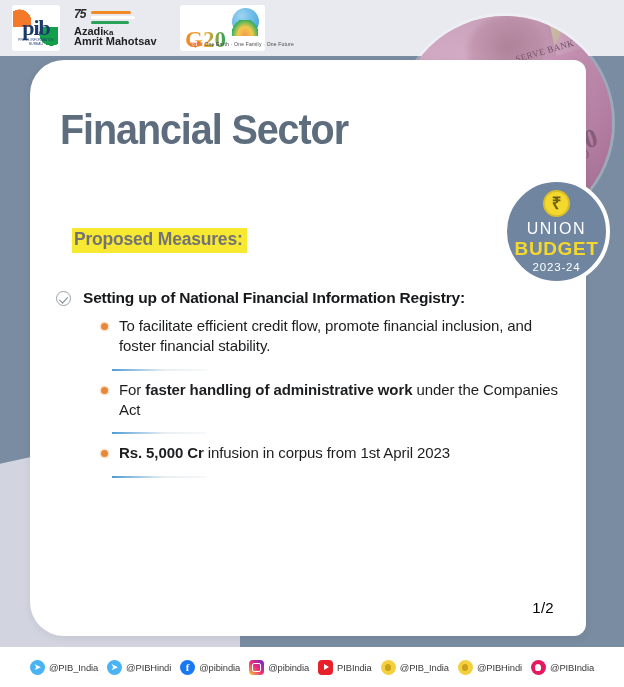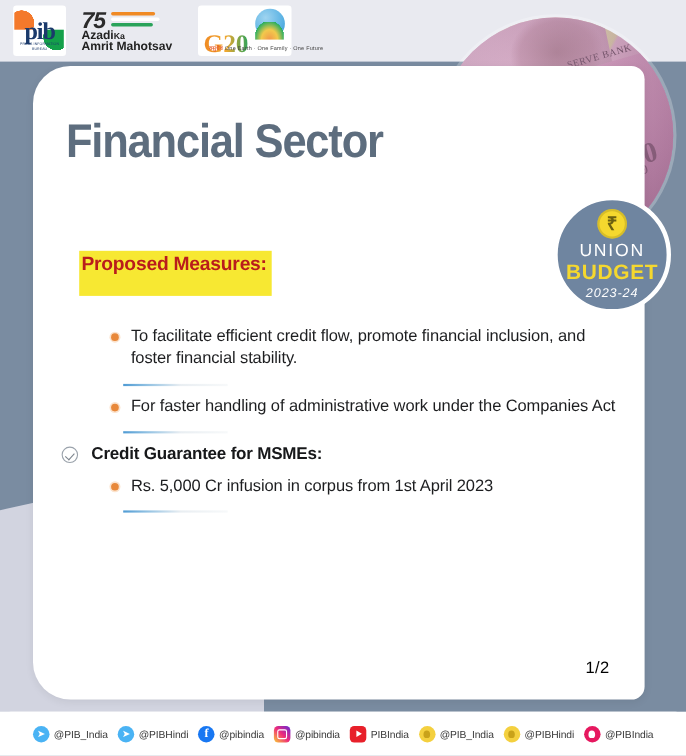--- a/index.html
+++ b/index.html
@@ -46,21 +46,21 @@
   .pib-green { position:absolute; right:2px; bottom:2px; width:22px; height:22px;
      background:radial-gradient(circle at 70% 30%, #14a04a 0%, #14a04a 55%, transparent 56%); }
   .pib-text { position:relative; font-weight:bold; font-size:22px; color:#1b3a6b;
      letter-spacing:-1px; z-index:2; font-family:"Liberation Serif", serif; }
   .pib-sub { position:absolute; bottom:5px; left:0; right:0; text-align:center;
      font-size:3.2px; color:#1b3a6b; letter-spacing:.1px; z-index:2; }
 
   .amrit { display:flex; flex-direction:column; justify-content:center;
            line-height:1; color:#1d1d1d; width:92px; }
   .amrit-top { display:flex; align-items:flex-start; gap:2px; }
-  .amrit-75 { font-size:21px; font-weight:bold; color:#2b2b2b; font-style:italic;
+  .amrit-75 { font-size:12px; font-weight:bold; color:#2b2b2b; font-style:italic;
               letter-spacing:-1px; }
   .amrit-flag { width:48px; height:20px; position:relative; }
   .amrit-flag span { position:absolute; left:4px; height:3px; border-radius:2px; }
   .amrit-words { font-size:11px; font-weight:bold; margin-top:-2px; line-height:1.05;
                  color:#222; }
   .amrit-words .sm { font-size:8px; font-weight:bold; }
 
   .g20 { width:85px; height:46px; position:relative; }
   .g20-text { position:absolute; left:5px; top:22px; font-size:23px; font-weight:bold;
      font-family:"Liberation Serif", serif;
@@ -159,21 +159,21 @@
     width:27px; height:27px; border-radius:50%; background:#f5d82e;
     display:flex; align-items:center; justify-content:center;
     font-size:17px; color:#6b6010; font-family:"Liberation Serif", serif;
     font-weight:bold; line-height:1; margin-bottom:2px;
     box-shadow:inset 0 0 0 2px rgba(0,0,0,.12);
   }
   #badge-union { color:#fff; font-size:16px; font-weight:normal; letter-spacing:1.6px;
                  line-height:1.1; }
   #badge-budget { color:#f5d82e; font-size:19px; font-weight:bold; letter-spacing:.6px;
                   line-height:1.05; }
-  #badge-year { color:#fff; font-size:11.5px; letter-spacing:.8px; margin-top:1px;font-style:italic; }
+  #badge-year { color:#fff; font-size:11.5px; letter-spacing:.8px; margin-top:1px; }
 
   
   #card {
     position:absolute; left:30px; top:60px; width:556px; height:576px;
     background:#ffffff; border-radius:34px 12px 12px 34px;
     z-index:5;
     box-shadow:0 2px 8px rgba(0,0,0,.07);
   }
 
   #title {
@@ -181,22 +181,22 @@
     font-size:43px; font-weight:bold; color:#5d6d7e;
     letter-spacing:-1.2px; line-height:1;
     font-family:"Liberation Sans", sans-serif;
     transform:scaleX(.92); transform-origin:left center;
   }
 
   #measures-wrap {
     position:absolute; left:42px; top:168px;
   }
   #measures {
-    display:inline-block; font-size:17.5px; font-weight:bold; color:#b91c1c;
-    background:#f7e832; padding:1px 4px 18px 2px; line-height:1.25;
+    display:inline-block; font-size:17.5px; font-weight:bold; color:#737373;
+    background:#f7e832; padding:1px 4px 2px 2px; line-height:1.25;
     letter-spacing:-.2px;
   }
 
   #sections { position:absolute; left:26px; top:228px; width:510px; }
 
   .section { position:relative; margin-bottom:9px; }
   .sec-head { display:flex; align-items:flex-start; gap:12px; }
   .check-icon {
     flex:0 0 auto; width:15px; height:15px; margin-top:3px;
     border:1.3px solid #9aa2ab; border-radius:50%;
@@ -213,21 +213,21 @@
   }
 
   .sub-row { display:flex; align-items:flex-start; gap:11px;
              margin:8px 0 0 45px; }
   .dot {
     flex:0 0 auto; width:7px; height:7px; border-radius:50%;
     background:#e8883a; margin-top:7px;
     box-shadow:0 0 0 1.5px #fbe3cd;
   }
   .sub-text { font-size:15px; color:#1d1e20; line-height:1.32; letter-spacing:-.1px; }
-  .sub-text b { font-weight:normal; }
+  .sub-text b { font-weight:bold; }
 
   .divider {
     width:95px; height:2px; margin:13px 0 0 56px;
     background:linear-gradient(90deg,#4f9bd4 0%,#8fc0e2 22%,#e9eef2 55%,#f7f9fa 100%);
   }
 
   #page-num {
     position:absolute; right:32px; bottom:20px;
     font-size:15px; color:#000000; letter-spacing:.3px;
   }
@@ -327,40 +327,40 @@
 
   <div id="title">Financial Sector</div>
 
   <div id="measures-wrap">
     <span id="measures">Proposed Measures:</span>
   </div>
 
   <div id="sections">
 
     <div class="section">
+      <div class="sec-head">
+        <span class="check-icon"></span>
+        <span class="sec-title">Setting up of National Financial Information Registry:</span>
+      </div>
       <div class="sub-row">
         <span class="dot"></span>
         <span class="sub-text"><span>To facilitate efficient credit flow, promote financial inclusion, and foster financial stability.</span><b></b><span></span></span>
       </div>
       <div class="divider"></div>
     </div>
 
     <div class="section">
       <div class="sub-row">
         <span class="dot"></span>
         <span class="sub-text"><span>For </span><b>faster handling of administrative work</b><span> under the Companies Act</span></span>
       </div>
       <div class="divider"></div>
     </div>
 
     <div class="section">
-      <div class="sec-head">
-        <span class="check-icon"></span>
-        <span class="sec-title">Credit Guarantee for MSMEs:</span>
-      </div>
       <div class="sub-row">
         <span class="dot"></span>
         <span class="sub-text"><span></span><b>Rs. 5,000 Cr</b><span> infusion in corpus from 1st April 2023</span></span>
       </div>
       <div class="divider"></div>
     </div>
 
   </div>
 
   <div id="page-num">1/2</div>

